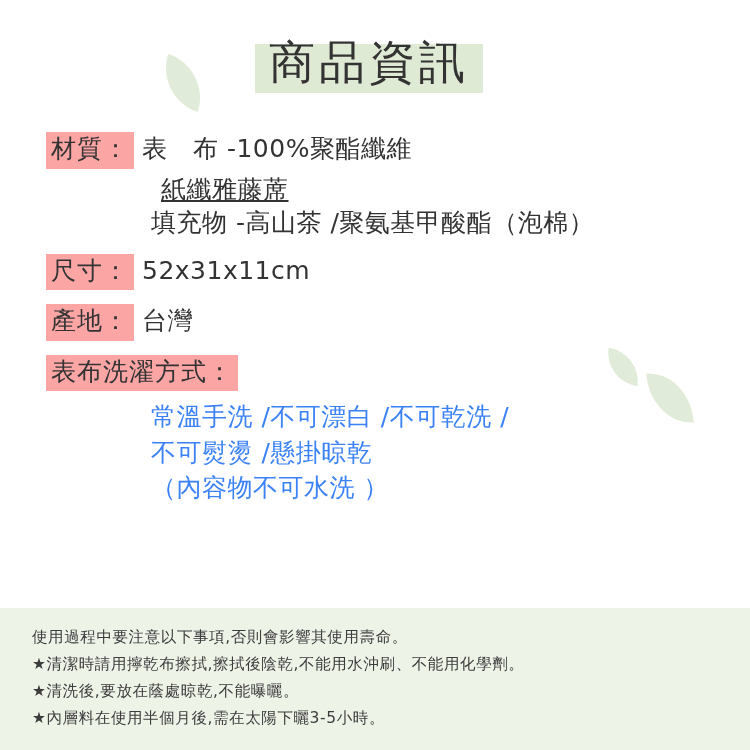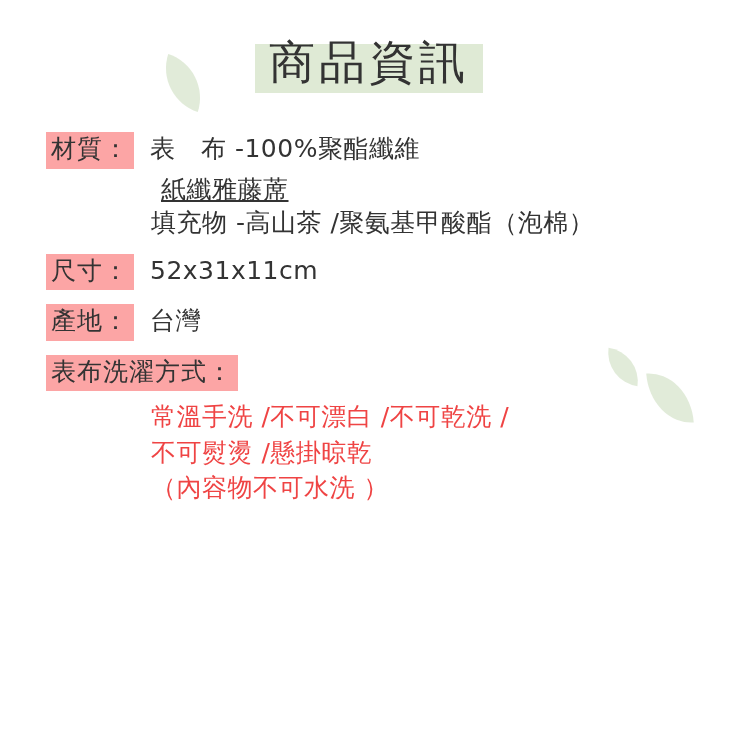--- a/index.html
+++ b/index.html
@@ -87,21 +87,21 @@
     letter-spacing: 1px;
     background: #fca5a5;
     padding: 1px 5px 3px 5px;
     white-space: nowrap;
     line-height: 1.3;
     color: #333;
   }
   .value {
     font-size: 25px;
     letter-spacing: 0.5px;
-    padding: 1px 0 3px 16px;
+    padding: 1px 0 3px 8px;
     line-height: 1.3;
     color: #333;
     white-space: pre;
   }
   .sub-value {
     font-size: 25px;
     letter-spacing: 0.5px;
     line-height: 1.34;
     color: #333;
     white-space: pre;
@@ -113,21 +113,21 @@
   .gap-md { height: 14px; }
 
   .wash-lines {
     padding-left: 105px;
     margin-top: 8px;
   }
   .wash-lines div {
     font-size: 25px;
     letter-spacing: 0.5px;
     line-height: 1.42;
-    color: #ef4444;
+    color: #3b82f6;
     white-space: pre;
   }
 
   
   .note {
     position: absolute;
     left: 0;
     right: 0;
     bottom: 0;
     background: #eef3e8;
@@ -185,14 +185,20 @@
     </div>
 
     <div class="wash-lines">
       <div>常溫手洗 /不可漂白 /不可乾洗 /</div>
       <div>不可熨燙 /懸掛晾乾</div>
       <div>（內容物不可水洗 ）</div>
     </div>
 
   </div>
 
+  <div class="note">
+    <div>使用過程中要注意以下事項,否則會影響其使用壽命。</div>
+    <div>★清潔時請用擰乾布擦拭,擦拭後陰乾,不能用水沖刷、不能用化學劑。</div>
+    <div>★清洗後,要放在蔭處晾乾,不能曝曬。</div>
+    <div>★內層料在使用半個月後,需在太陽下曬3-5小時。</div>
+  </div>
 
 </div>
 
 </body></html>

